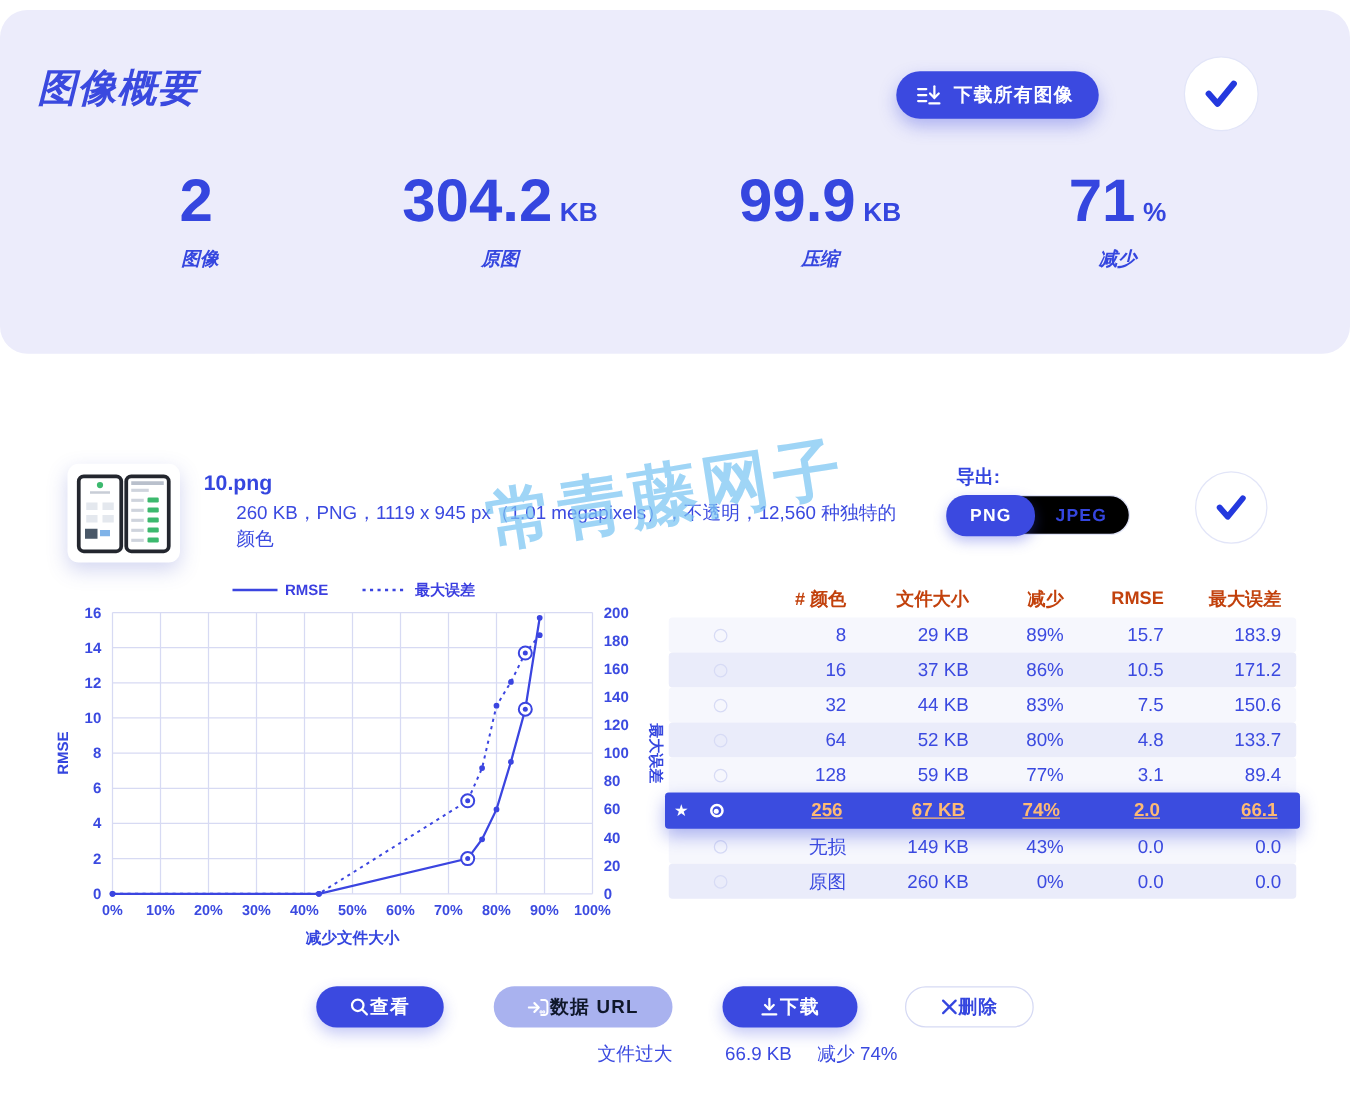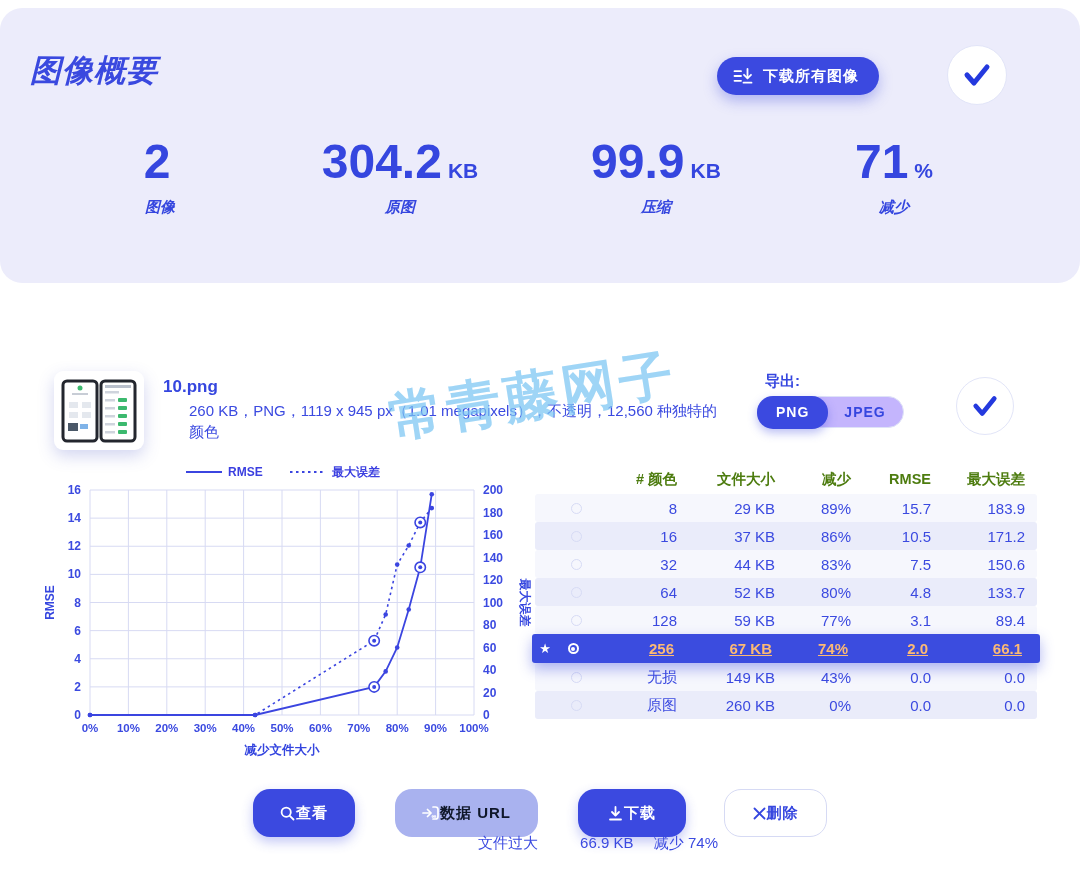--- a/index.html
+++ b/index.html
@@ -28,47 +28,47 @@
   
   .thumb { position:absolute; left:54px; top:371px; width:90px; height:79px; background:#fff;
     border-radius:9px; box-shadow:0 6px 16px rgba(80,90,200,.25); display:flex; align-items:center;
     justify-content:center; }
   .fname { position:absolute; left:163px; top:377px; font-size:17px; font-weight:bold; color:#3546df; }
   .fmeta { position:absolute; left:163px; top:400px; width:530px; font-size:15px; line-height:21px; color:#3b4ae0;margin-left:26px; }
   .watermark { position:absolute; left:388px; top:360px; font-size:54px; font-weight:bold;
     color:rgba(122,197,242,.72); transform:rotate(-9deg); letter-spacing:4px; white-space:nowrap;
     pointer-events:none; z-index:6; }
   .export-label { position:absolute; left:765px; top:372px; font-size:15px; font-weight:bold; color:#3546df; }
-  .fmt-toggle { position:absolute; left:757px; top:396px; height:32px; background:#c4b5fd;
+  .fmt-toggle { position:absolute; left:757px; top:396px; height:32px; background:#000000;
     border:1px solid #dfe3f7; border-radius:16px; display:flex; align-items:center;justify-content:flex-end; }
   .fmt-seg { height:31px; padding:0 17px; display:flex; align-items:center; font-size:14px; font-weight:bold;
     letter-spacing:1px; color:#3546df; cursor:pointer; border-radius:16px; }
   .fmt-seg.on { background:#3b49e0; color:#fff; height:33px; margin:-1px; padding:0 19px;
     box-shadow:0 4px 10px rgba(59,73,224,.35); }
 
   
   .qtable { position:absolute; left:535px; top:466px; width:502px; }
   .t-row { display:grid; grid-template-columns:26px 30px 86px 98px 76px 80px 94px; align-items:center;
     height:28px; padding-right:12px; border-radius:3px; }
   .t-row.head { height:26px; margin-bottom:2px; }
   .t-row.alt { background:#eaecfa; }
   .t-row.even { background:#f6f7fd; }
   .t-cell { text-align:right; font-size:15px; color:#3b4ae0; }
-  .t-cell.hd { font-weight:bold; font-size:14.5px; color:#4d7c0f; }
+  .t-cell.hd { font-weight:bold; font-size:14.5px; color:#c2410c; }
   .t-star { text-align:center; font-size:13px; color:#fff; }
   .t-radio { display:flex; justify-content:center; }
   .radio { width:11px; height:11px; border-radius:50%; border:1.5px solid #d7dbf5; cursor:pointer; }
   .t-row.sel { background:#3b4cdf; margin:0 -3px; padding-right:15px; height:29px; z-index:2; position:relative;
     box-shadow:0 6px 14px rgba(59,76,223,.4); }
   .t-row.sel .t-cell { color:#fdba74; font-weight:bold;text-decoration:underline; }
   .radio.sel { border:2px solid #fff; display:flex; align-items:center; justify-content:center; }
   .radio.sel::after { content:""; width:4px; height:4px; border-radius:50%; background:#fff; }
 
   
-  .pill { position:absolute; top:789px; height:48px; border:none; border-radius:17px; display:flex;
+  .pill { position:absolute; top:789px; height:33px; border:none; border-radius:17px; display:flex;
     align-items:center; justify-content:center; gap:1px; font-size:15px; font-weight:bold; cursor:pointer;
     font-family:inherit; letter-spacing:1px; }
   .pill.blue { background:#3b49e0; color:#fff; box-shadow:0 5px 12px rgba(59,73,224,.3); }
   .pill.disabled { background:#a9b2ef; color:#0f172a; cursor:default; }
   .pill.ghost { background:#fff; color:#3546df; border:1px solid #d6daf4; }
   .note { position:absolute; top:834px; font-size:15px; color:#3b4ae0; text-align:right; }
 
   svg text { font-family:"Liberation Sans","DejaVu Sans",sans-serif; }
 </style>
 </head>

